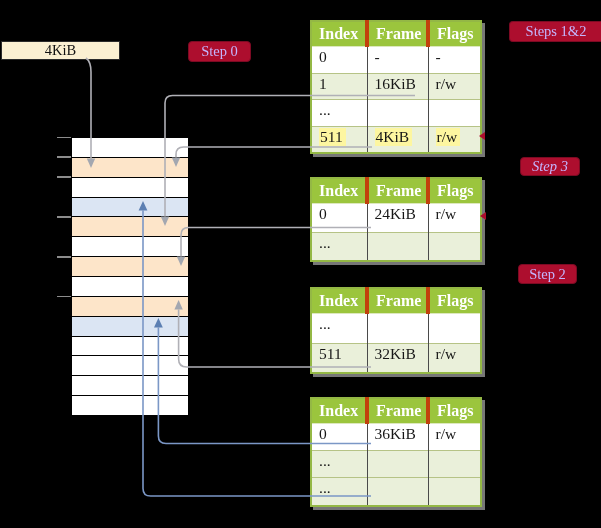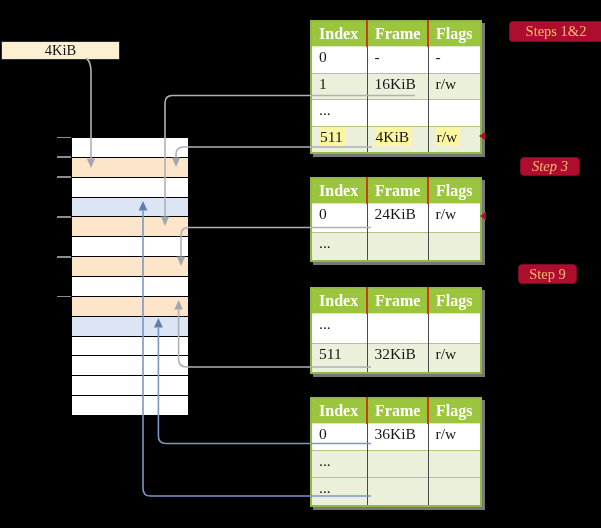--- a/index.html
+++ b/index.html
@@ -6,21 +6,21 @@
   .stage{position:relative;width:601px;height:528px;background:#000;overflow:hidden;
          font-family:"Liberation Serif","DejaVu Serif",serif;}
 
   
   .kib-box{position:absolute;left:1px;top:41px;width:117px;height:17px;
     background:var(--cream);border:1px solid #2b2b2b;display:flex;align-items:center;justify-content:center;
     font-size:14.5px;color:#111;}
 
   
   .badge{position:absolute;background:var(--red);border:1px solid #7c0a23;border-radius:4px;
-    color:#fdba74;display:flex;align-items:center;justify-content:center;font-size:14.5px;}
+    color:#c4b5fd;display:flex;align-items:center;justify-content:center;font-size:14.5px;}
   .b0 {left:188px;top:41px;width:61px;height:19px;}
   .b12{left:509px;top:21px;width:92px;height:19px;border-right:none;border-radius:4px 0 0 4px;}
   .b3 {left:520px;top:157px;width:58px;height:17px;font-style:italic;}
   .b4 {left:518px;top:264px;width:57px;height:18px;}
 
   
   .memory{position:absolute;left:71px;top:137px;width:118px;height:279px;
     display:flex;flex-direction:column;border:1px solid #000;box-sizing:border-box;}
   .mrow{flex:1;}
   .mrow + .mrow{border-top:1.4px solid #000;}
@@ -28,21 +28,21 @@
   .mrow.orange{background:var(--orange);}
   .mrow.blue  {background:var(--blue);}
   .tick{position:absolute;left:57px;width:14px;height:1.5px;background:#8c8c8c;}
 
   
   table.ptable{position:absolute;left:310px;width:170px;border-collapse:collapse;table-layout:fixed;
     background:#fff;border:2px solid #94b845;box-shadow:3px 3px 0 #777;}
   .ptable col.c1{width:56px;} .ptable col.c2{width:61px;} .ptable col.c3{width:53px;}
   .ptable th{background:var(--green);color:#fff;font-weight:bold;font-size:16px;text-align:left;
     padding:1px 0 1px 7px;height:22px;}
-  .ptable th + th{border-left:2px solid #c2410c;}
+  .ptable th + th{border-left:4px solid #c2410c;}
   .ptable td{font-size:15.5px;color:#161616;padding:1px 0 1px 7px;vertical-align:top;}
   .ptable td + td{border-left:1px solid #4a4a4a;}
   .ptable tbody tr + tr td{border-top:1px solid #b6c386;}
   .ptable thead tr th{border-bottom:1px solid #dde8bf;}
   .ptable tr.tint td{background:var(--tint);}
   .t1{top:20px;}  .t1 td{height:23.5px;}
   .t2{top:177px;} .t2 td{height:25.5px;}
   .t3{top:287px;} .t3 td{height:26.5px;}
   .t4{top:397px;} .t4 td{height:24.2px;}
   .hl{background:var(--yellow);padding:0 3px 1px 1px;}
@@ -62,23 +62,24 @@
 </style>
 </head>
 <body>
 
 <div class="stage">
 
   <div class="kib-box">
     <span>4KiB</span>
   </div>
 
+  <div class="badge b0">Step 0</div>
   <div class="badge b12">Steps 1&amp;2</div>
   <div class="badge b3">Step 3</div>
-  <div class="badge b4">Step 9</div>
+  <div class="badge b4">Step 2</div>
 
   <div class="memory">
       <div class="mrow white"></div>
       <div class="mrow orange"></div>
       <div class="mrow white"></div>
       <div class="mrow blue"></div>
       <div class="mrow orange"></div>
       <div class="mrow white"></div>
       <div class="mrow orange"></div>
       <div class="mrow white"></div>

